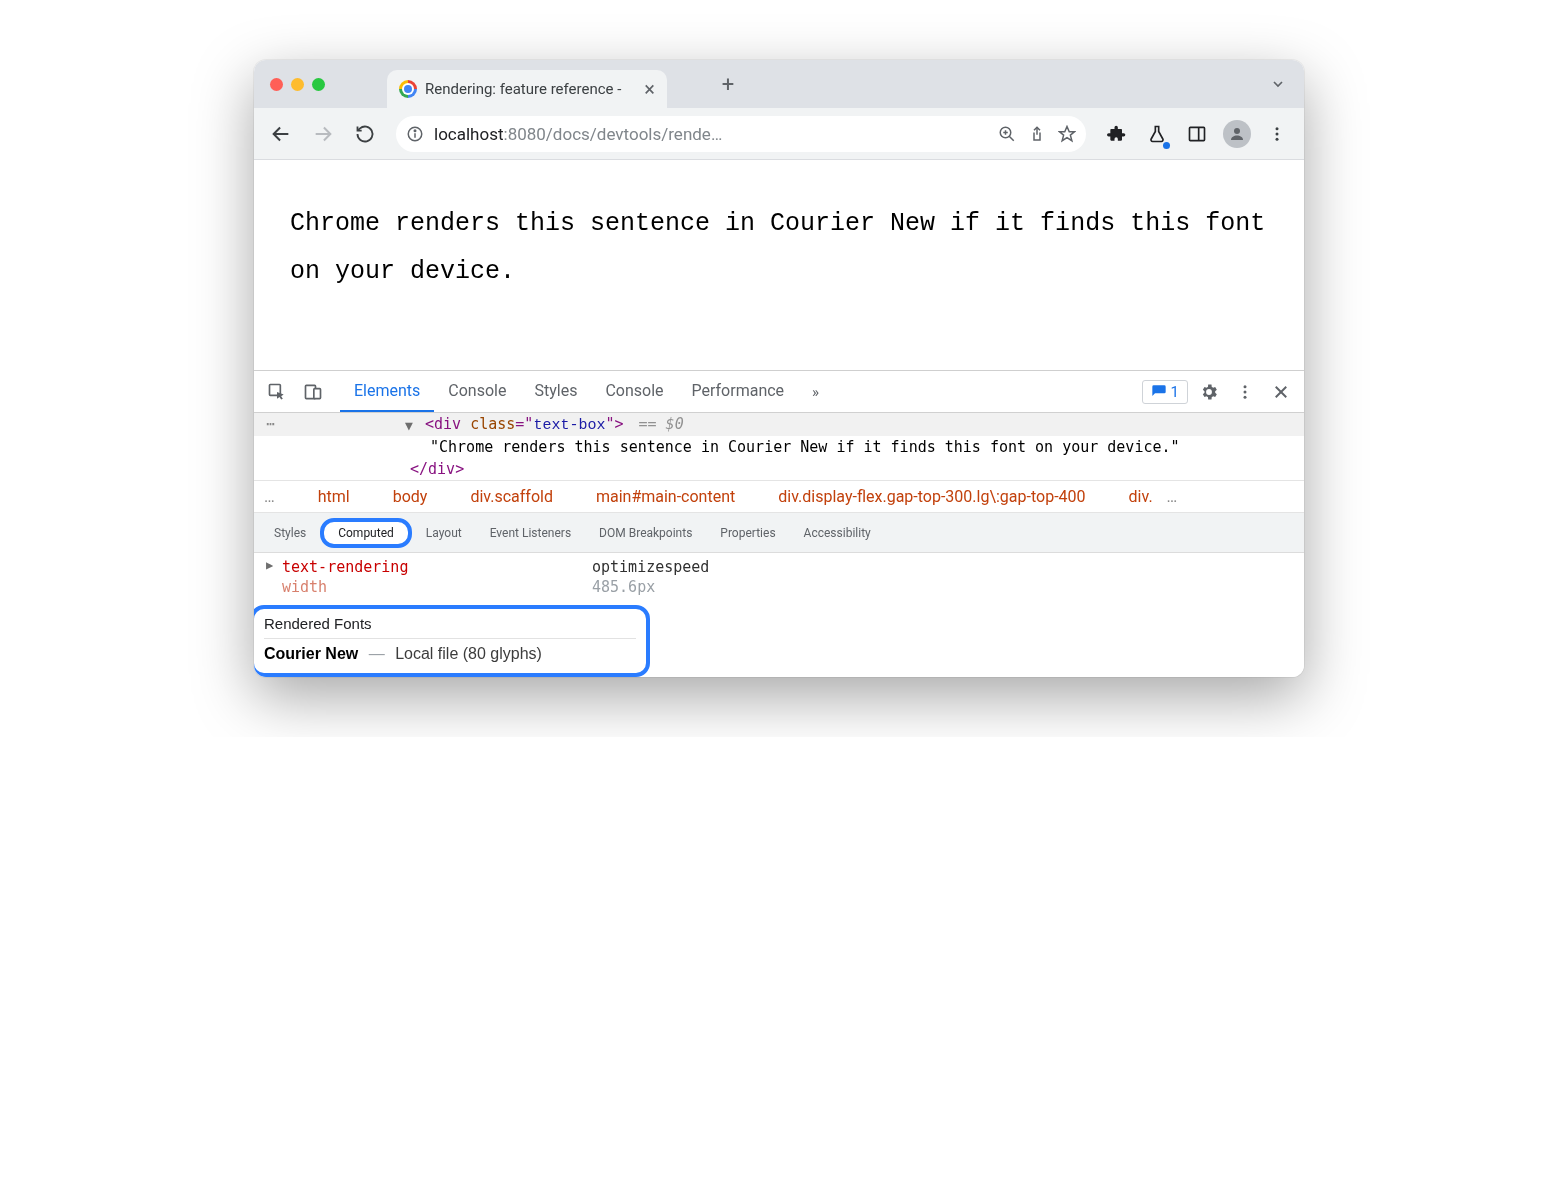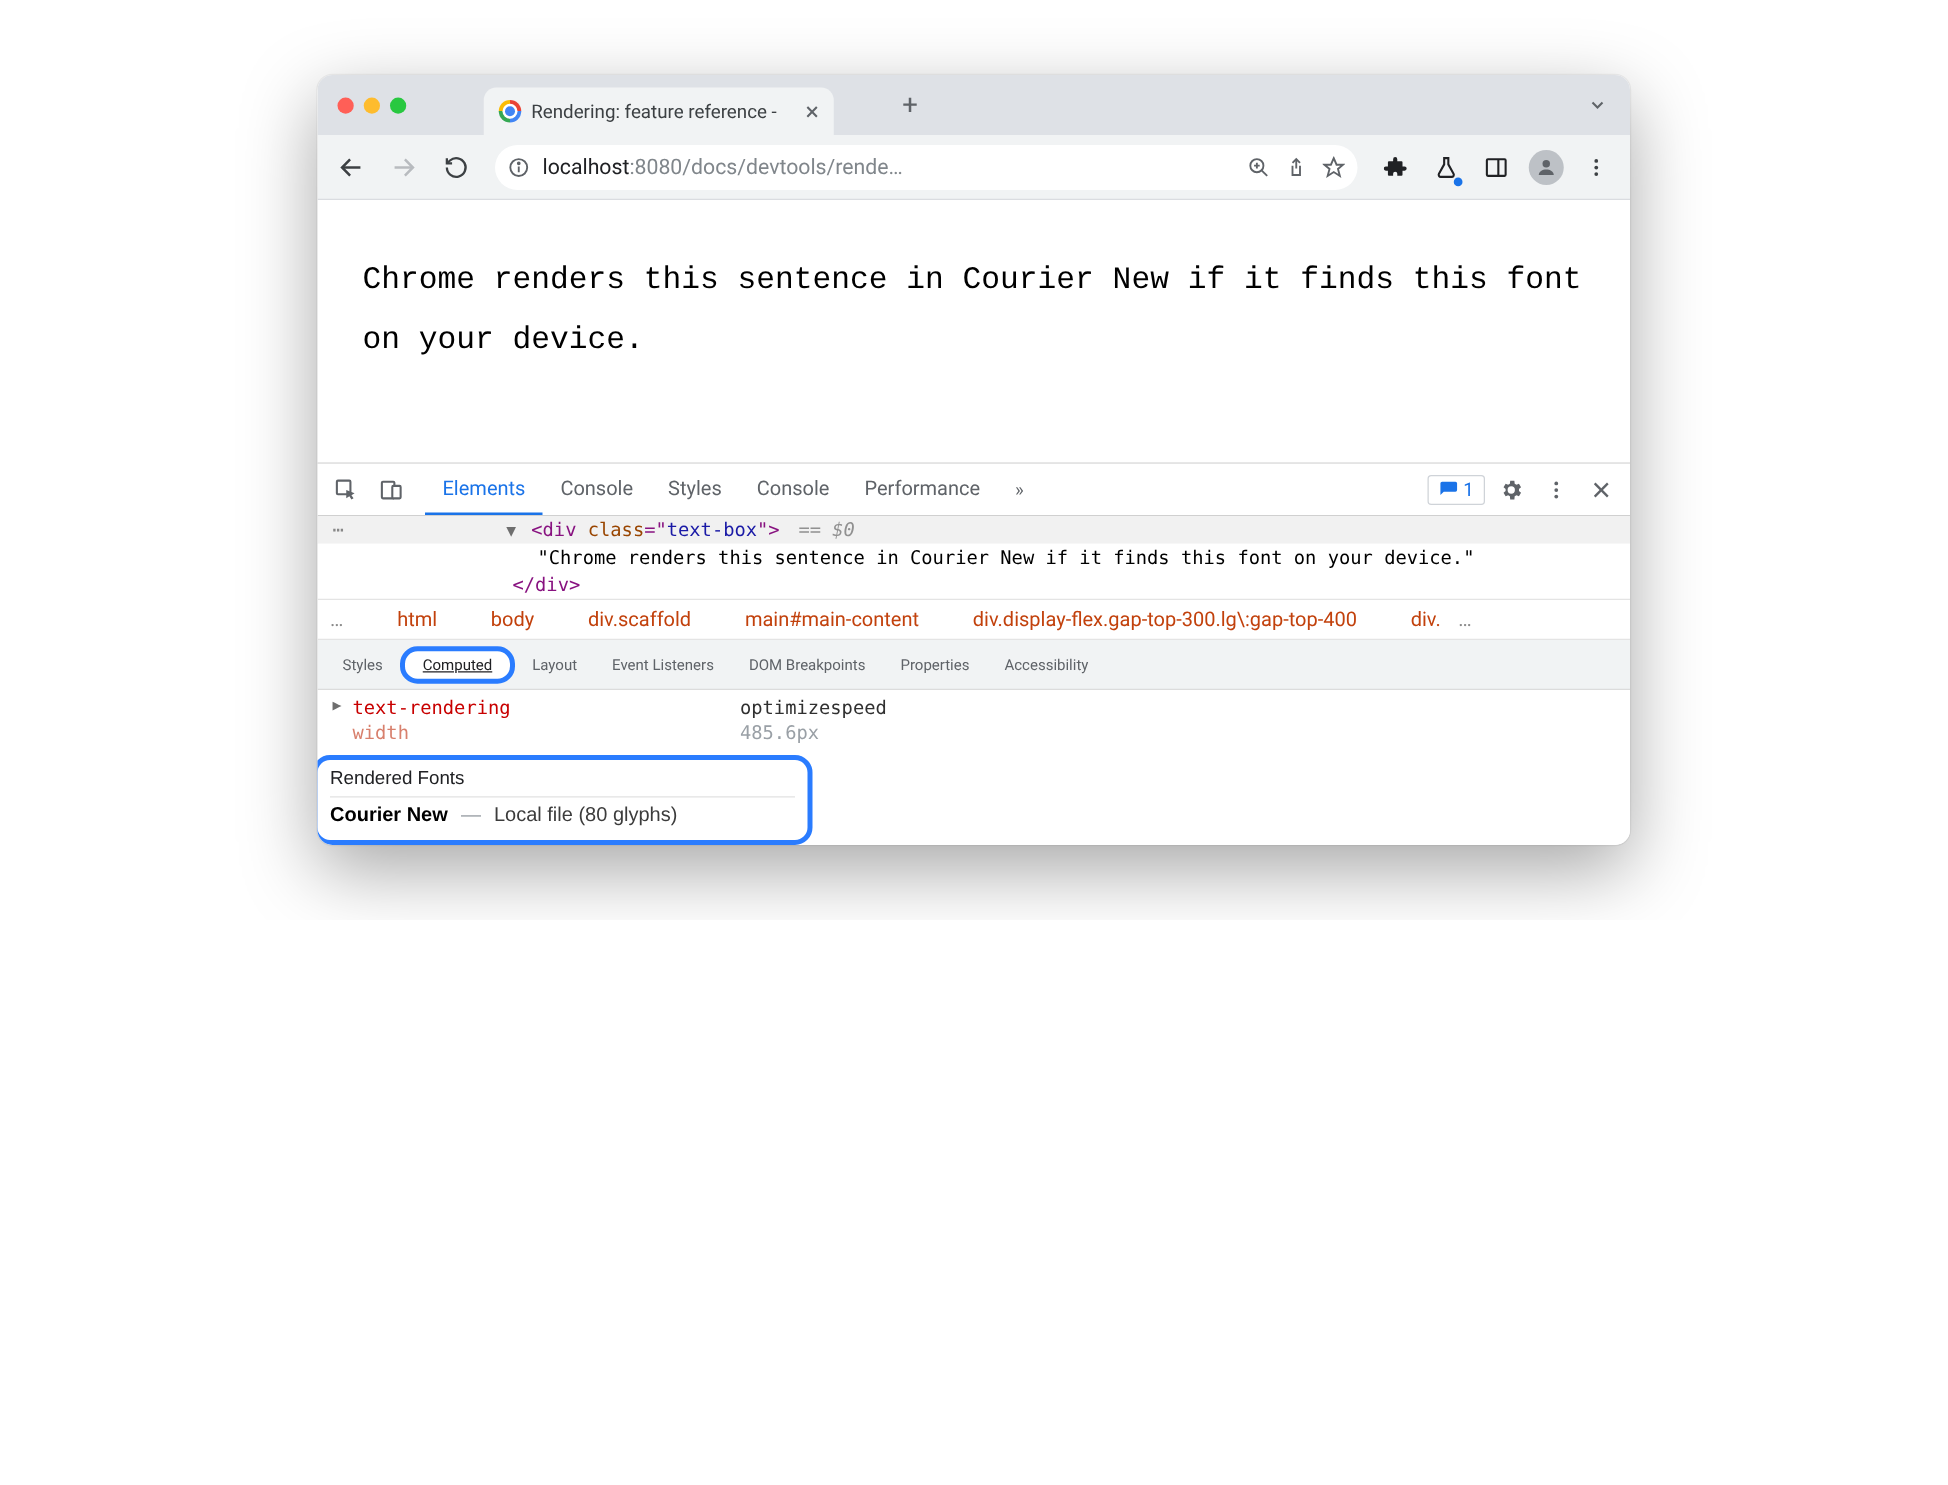--- a/index.html
+++ b/index.html
@@ -165,21 +165,21 @@
     gap:6px;
     border-bottom:0;
   }
   .el-ellipsis { color:#888; padding:0 4px; }
   .el-content { flex:1; padding-left: 140px; position:relative; }
   .tri { position:absolute; left:120px; top:3px; color:#6e6e6e; font-size:13px; }
   .tag-open .angle, .tag-close .angle { color:#881280; }
   .tag-open .tagname, .tag-close .tagname { color:#881280; }
   .attr-name { color:#994500; }
   .attr-eq { color:#881280; }
-  .attr-val { color:#1a1aa6; }
+  .attr-val { color:#1a1aa6;font-family:Liberation Mono, monospace; }
   .dom-eq { color:#919191; font-style:italic; margin-left:6px;}
   
   .dom-text {
     background:#fff;
     font-family: Menlo, Consolas, monospace;
     font-size:15px;
     color:#000;
     padding: 2px 12px 2px 176px;
   }
   .dom-close {
@@ -218,21 +218,20 @@
     color:#5f6368;
     font-size:12px;
     cursor:pointer;
   }
   .subtab.highlight {
     border: 4px solid #2a7cff;
     border-radius: 14px;
     padding: 4px 14px;
     color:#202124;
     background:#fff;
-    text-decoration:underline;
   }
   
   .computed {
     background:#fff;
     font-family: Menlo, Consolas, monospace;
     font-size:15px;
     padding: 4px 0 0 0;
   }
   .crow {
     display:flex;

